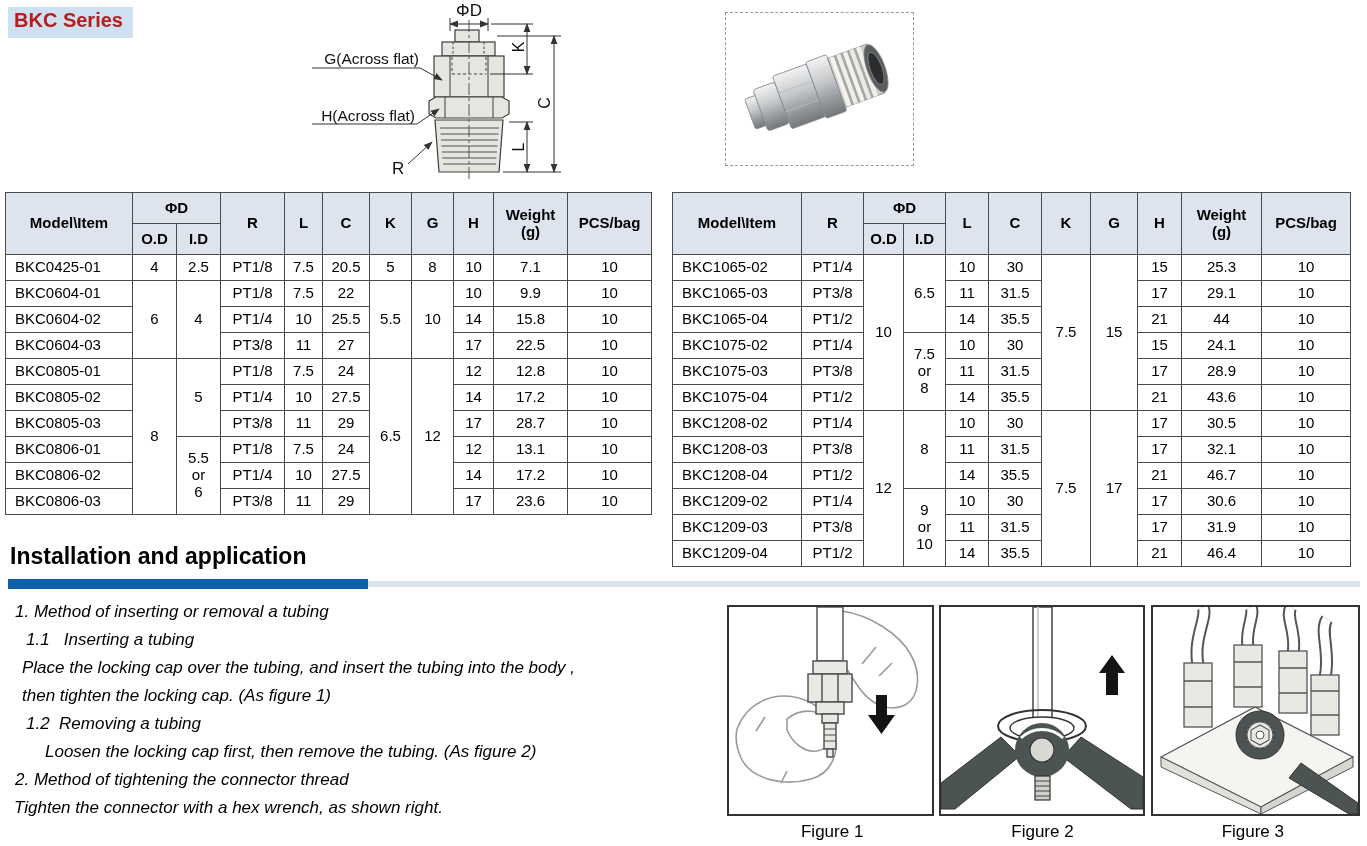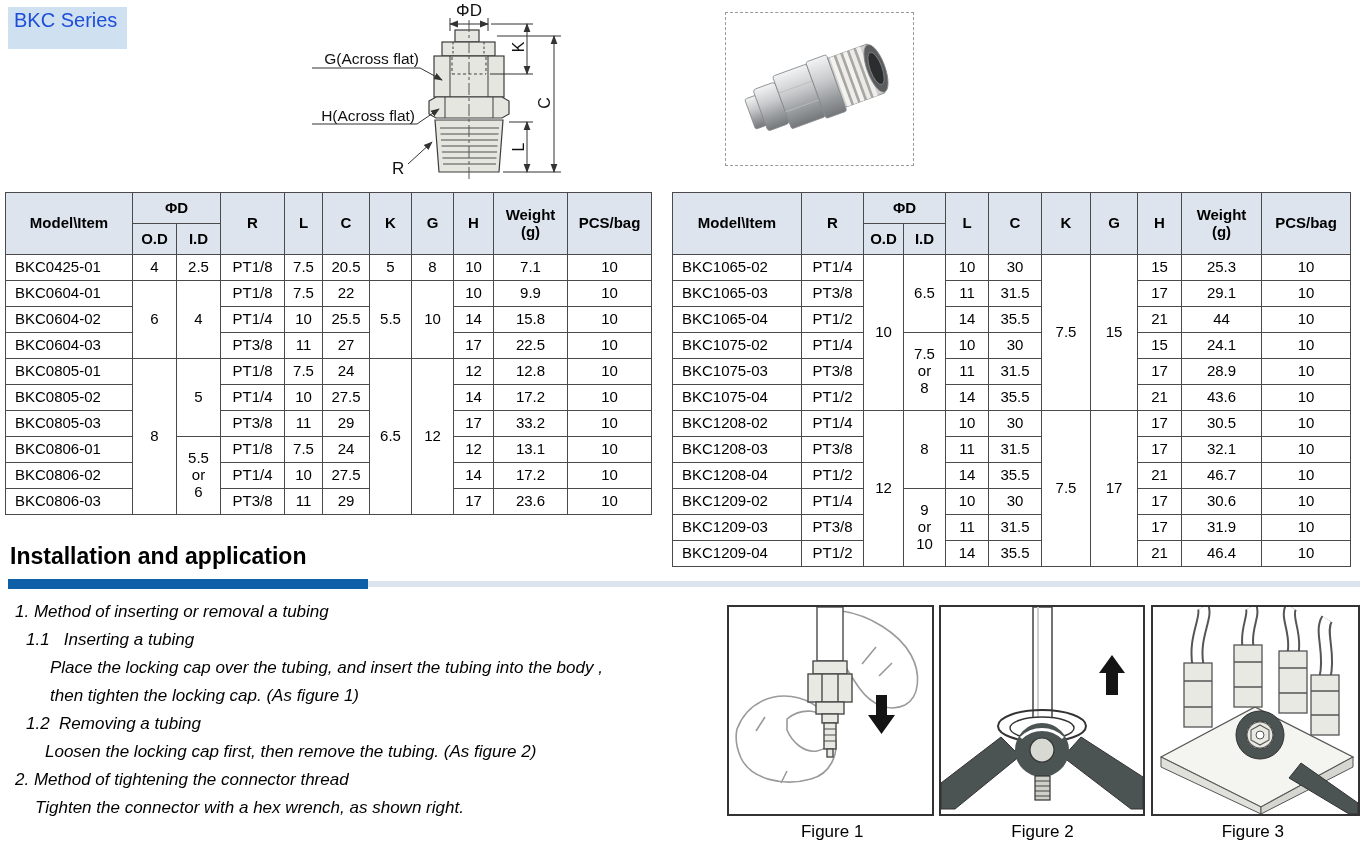--- a/index.html
+++ b/index.html
@@ -1,21 +1,21 @@
 <!DOCTYPE html>
 <html><head>
 <meta charset="utf-8">
 <style>
   html,body{margin:0;padding:0;background:#fff;}
   #page{position:relative;width:1367px;height:846px;background:#fff;overflow:hidden;
         font-family:"Liberation Sans",sans-serif;color:#000;}
 
   
-  .badge{position:absolute;left:8px;top:7px;background:#cfe0f1;color:#1d4ed8;
-         font-size:20px;font-weight:normal;padding:2px 10px 17px 6px;}
+  .badge{position:absolute;left:8px;top:7px;background:#cfe0f1;color:#b91c1c;
+         font-size:20px;font-weight:bold;padding:2px 10px 6px 6px;}
 
   
   .diagram{position:absolute;left:282px;top:0;}
   .photo-box{position:absolute;left:725px;top:12px;width:187px;height:152px;
              border:1px dashed #9a9a9a;background:#fff;}
   .photo-box svg{position:absolute;left:0;top:0;}
 
   
   .spec{position:absolute;}
   .spec table{border-collapse:collapse;table-layout:fixed;}
@@ -28,22 +28,22 @@
   #table-right{left:672px;top:192px;}
 
   
   .sec-heading{position:absolute;left:10px;top:543px;font-size:23px;font-weight:bold;}
   .bar-dark{position:absolute;left:8px;top:579px;width:360px;height:10px;background:#0d60a8;}
   .bar-light{position:absolute;left:368px;top:581px;width:992px;height:6px;background:#dbe3ef;}
 
   
   .instructions{position:absolute;left:0;top:602px;width:715px;font-size:17px;font-style:italic;}
   .instructions .ln{line-height:20px;margin-bottom:8px;white-space:pre;}
-  .ln.i0{padding-left:15px;} .ln.i1{padding-left:26px;} .ln.i2{padding-left:35px;}
-  .ln.i3{padding-left:45px;} .ln.i4{padding-left:50px;}
+  .ln.i0{padding-left:15px;} .ln.i1{padding-left:26px;} .ln.i2{padding-left:14px;}
+  .ln.i3{padding-left:45px;} .ln.i4{padding-left:22px;}
 
   
   .figbox{position:absolute;top:605px;height:207px;border:2px solid #333;background:#fff;}
   #fig1{left:727px;width:203px;} #fig2{left:939px;width:202px;} #fig3{left:1151px;width:205px;}
   .captions{position:absolute;left:727px;top:822px;width:631px;display:flex;}
   .captions div{flex:1;text-align:center;font-size:17px;}
 
   svg text{font-family:"Liberation Sans",sans-serif;}
 </style>
 </head>
@@ -233,21 +233,21 @@
             <td>14</td>
             <td>17.2</td>
             <td>10</td>
           </tr>
           <tr>
             <td class="model">BKC0805-03</td>
             <td>PT3/8</td>
             <td>11</td>
             <td>29</td>
             <td>17</td>
-            <td>33.2</td>
+            <td>28.7</td>
             <td>10</td>
           </tr>
           <tr>
             <td class="model">BKC0806-01</td>
             <td rowspan="3">5.5
 or
 6</td>
             <td>PT1/8</td>
             <td>7.5</td>
             <td>24</td>

